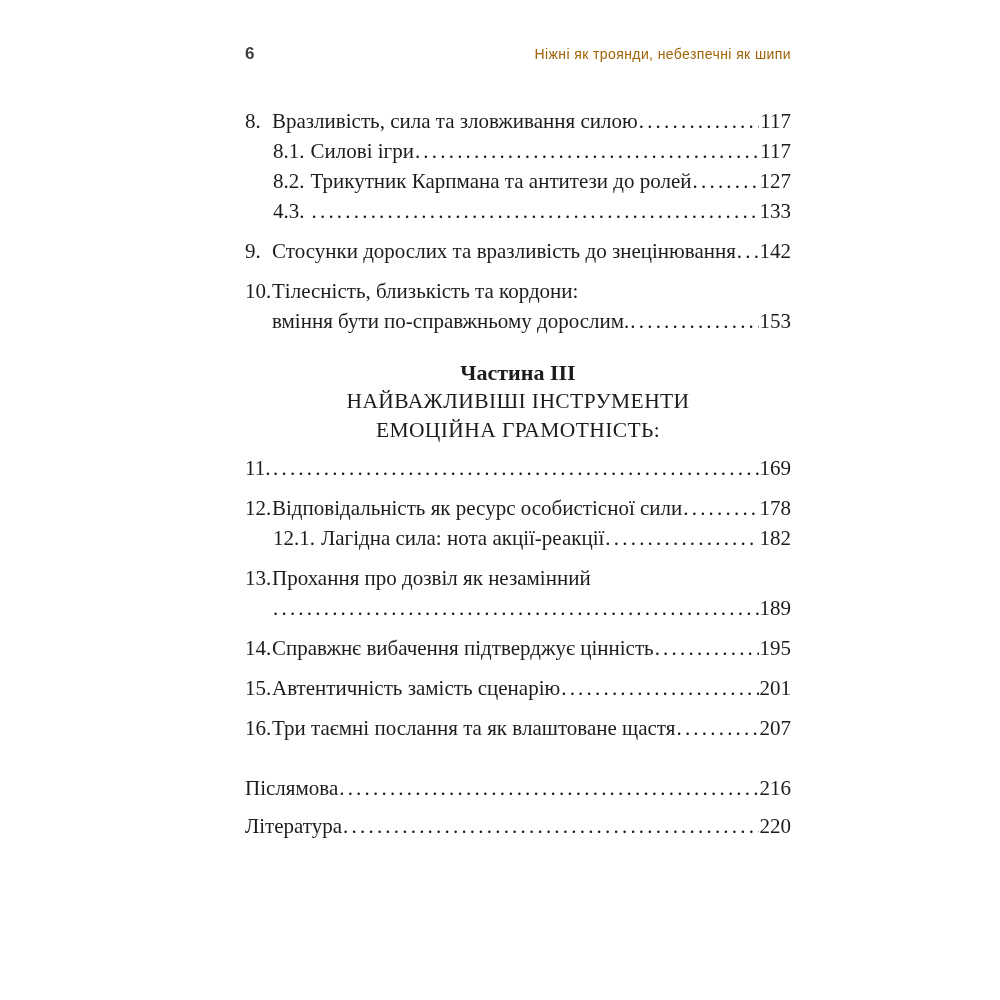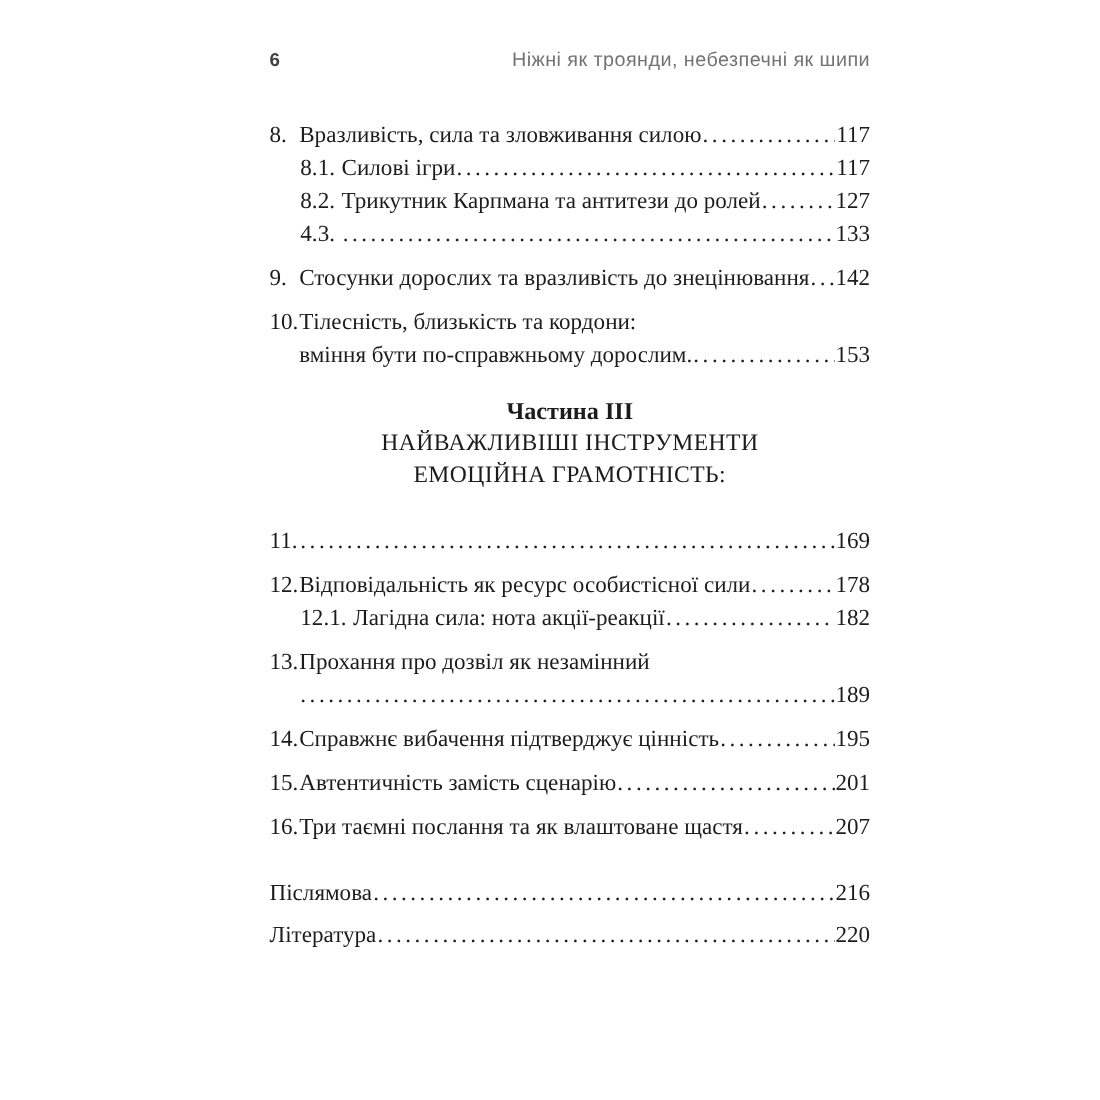--- a/index.html
+++ b/index.html
@@ -34,22 +34,22 @@
     align-items: baseline;
     font-family: "Liberation Sans", sans-serif;
     margin-bottom: 42px;
   }
   .page-number {
     font-size: 17px;
     font-weight: 700;
     color: #3e3e3e;
   }
   .running-title {
-    font-size: 18px;
-    color: #737373;
+    font-size: 14px;
+    color: #a16207;
     letter-spacing: 0.4px;
   }
 
   
   .toc-entry {
     font-size: 21px;
     line-height: 30px;
   }
   .toc-entry.main { margin-top: 10px; }
   .toc-list .toc-entry:first-child { margin-top: 0; }
@@ -83,21 +83,21 @@
     letter-spacing: 3.2px;
   }
   .entry-page {
     flex: none;
   }
 
   
   .part-heading {
     text-align: center;
     margin-top: 22px;
-    margin-bottom: 30px;
+    margin-bottom: 8px;
   }
   .part-kicker {
     font-size: 22px;
     font-weight: 700;
     line-height: 29px;
   }
   .part-title {
     font-size: 21.5px;
     line-height: 29px;
     letter-spacing: 0.4px;

